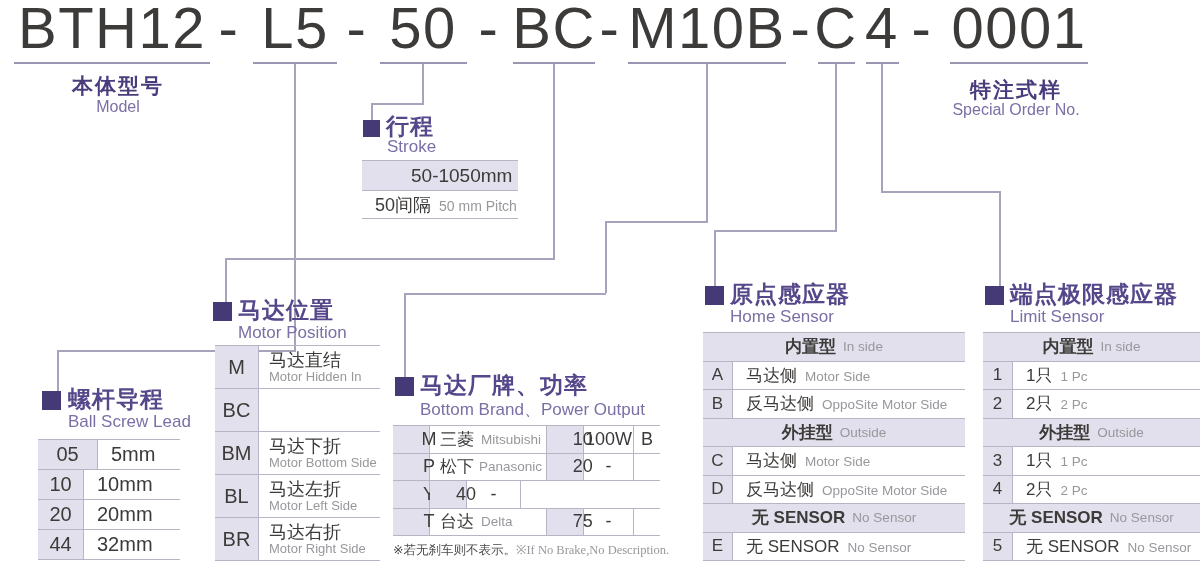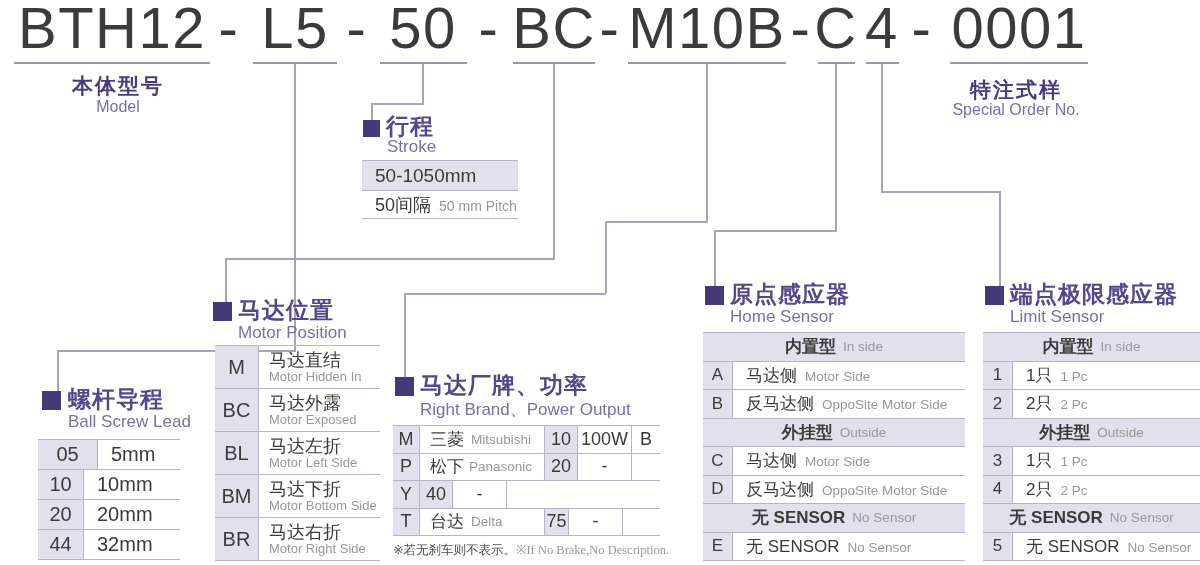--- a/index.html
+++ b/index.html
@@ -42,21 +42,21 @@
   .zh{font-size:18px;color:var(--ink);white-space:nowrap;}
   .en{font-size:13.5px;color:var(--gray);white-space:nowrap;text-align:center;}
   .stack{display:block;padding-left:10px;}
   .stack .zh{display:block;line-height:20px;}
   .stack .en{display:block;line-height:14px;margin-top:0;}
   .rhead{justify-content:center;background:var(--shade);gap:7px;}
   .rhead .zh{font-size:17px;font-weight:bold;}
   .cell{display:flex;align-items:center;justify-content:center;align-self:stretch;
         border-right:1px solid var(--tline);font-size:18px;}
   .cell:last-child{border-right:none;}
-  .shaded{background:var(--shade);}
+  .shaded{background:var(--shade);padding-left:36px;}
   .note{position:absolute;font-size:12.5px;white-space:nowrap;}
   .note .n-zh{color:#4a4a4a;} .note .n-en{color:var(--gray);font-family:Liberation Serif, serif;}
   .big{font-size:20px;}
 </style>
 </head>
 <body>
 
 <div class="page">
 
   <div>
@@ -178,53 +178,49 @@
     <div class="tbl" style="left:215px;top:345px;width:165px">
       <div class="row" style="height:43px">
         <div class="code big" style="width:44px">M</div>
         <div class="stack">
           <span class="zh">马达直结</span>
           <span class="en" style="font-size:13px">Motor Hidden In</span>
         </div>
       </div>
       <div class="row" style="height:43px">
         <div class="code big" style="width:44px">BC</div>
+      </div>
+      <div class="row" style="height:43px">
+        <div class="code big" style="width:44px">BM</div>
         <div class="stack">
-          <span class="zh">马达外露</span>
-          <span class="en" style="font-size:13px">Motor Exposed</span>
+          <span class="zh">马达下折</span>
+          <span class="en" style="font-size:13px">Motor Bottom Side</span>
         </div>
       </div>
       <div class="row" style="height:43px">
         <div class="code big" style="width:44px">BL</div>
         <div class="stack">
           <span class="zh">马达左折</span>
           <span class="en" style="font-size:13px">Motor Left Side</span>
         </div>
       </div>
       <div class="row" style="height:43px">
-        <div class="code big" style="width:44px">BM</div>
-        <div class="stack">
-          <span class="zh">马达下折</span>
-          <span class="en" style="font-size:13px">Motor Bottom Side</span>
-        </div>
-      </div>
-      <div class="row" style="height:43px">
         <div class="code big" style="width:44px">BR</div>
         <div class="stack">
           <span class="zh">马达右折</span>
           <span class="en" style="font-size:13px">Motor Right Side</span>
         </div>
       </div>
     </div>
   </div>
 
   <div>
     <div class="sq" style="left:395px;top:377px"></div>
     <div class="h-zh" style="left:420px;top:370px">马达厂牌、功率</div>
-    <div class="h-en" style="left:420px;top:398px">Right Brand、Power Output</div>
+    <div class="h-en" style="left:420px;top:398px">Bottom Brand、Power Output</div>
     <div class="tbl" style="left:393px;top:425px;width:267px">
       <div class="row" style="height:27.5px">
         <div class="cell shaded" style="width:27px">M</div>
         <div class="cell" style="width:125px;justify-content:flex-start;padding-left:10px;gap:7px">
           <span class="zh" style="font-size:17px">三菱</span>
           <span class="en">Mitsubishi</span>
         </div>
         <div class="cell shaded" style="width:33px">10</div>
         <div class="cell" style="width:54px">100W</div>
         <div class="cell" style="width:28px">B</div>

